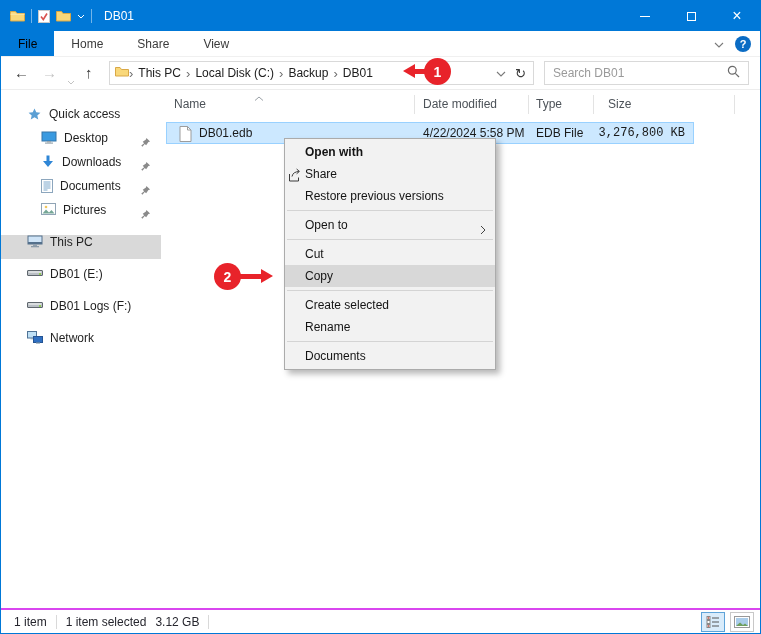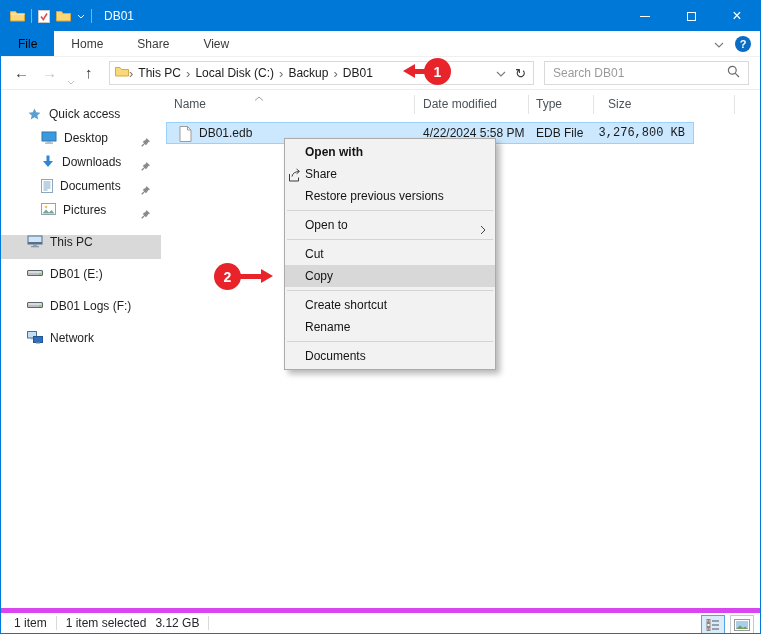--- a/index.html
+++ b/index.html
@@ -74,21 +74,21 @@
                   border:1px solid #ababab; box-shadow:4px 4px 6px rgba(0,0,0,.28);
                   padding:2px 0; z-index:50; }
   .menu-item { position:relative; height:22px; line-height:22px; padding-left:20px; color:#141414; }
   .menu-item.bold { font-weight:bold; }
   .menu-item.highlighted { background:#d8d8d8; }
   .menu-sep { height:1px; background:#d4d4d4; margin:3px 2px; }
   .menu-icon { position:absolute; left:3px; top:4px; }
   .submenu-arrow { position:absolute; right:9px; top:6px; }
   
   .statusbar { position:absolute; left:0; right:0; bottom:0; height:25px; background:#fff;
-               border-top:5px solid #d946ef; display:flex; align-items:center; gap:9px;
+               border-top:2px solid #d946ef; display:flex; align-items:center; gap:9px;
                padding-left:13px; color:#26262e; }
   .status-sep { width:1px; height:14px; background:#d9d9d9; }
   .view-btns { position:absolute; right:6px; top:2px; display:flex; gap:5px; }
   .view-btn { width:24px; height:20px; display:flex; align-items:center; justify-content:center;
               border:1px solid #c8c8c8; background:#fff; }
   .view-btn.selected { border:1px solid #5ea3d8; background:#d9ecfb; }
   
   .annotation-circle { position:absolute; width:27px; height:27px; border-radius:50%;
     background:#e8232a; color:#fff; font-weight:bold; font-size:14px;
     display:flex; align-items:center; justify-content:center; z-index:100; }
@@ -381,21 +381,21 @@
     </div>
     <div class="menu-sep"></div>
     <div class="menu-item">
       <span>Cut</span>
     </div>
     <div class="menu-item highlighted">
       <span>Copy</span>
     </div>
     <div class="menu-sep"></div>
     <div class="menu-item">
-      <span>Create shortcut</span>
+      <span>Create selected</span>
     </div>
     <div class="menu-item">
       <span>Rename</span>
     </div>
     <div class="menu-sep"></div>
     <div class="menu-item">
       <span>Documents</span>
     </div>
   </div>
 

